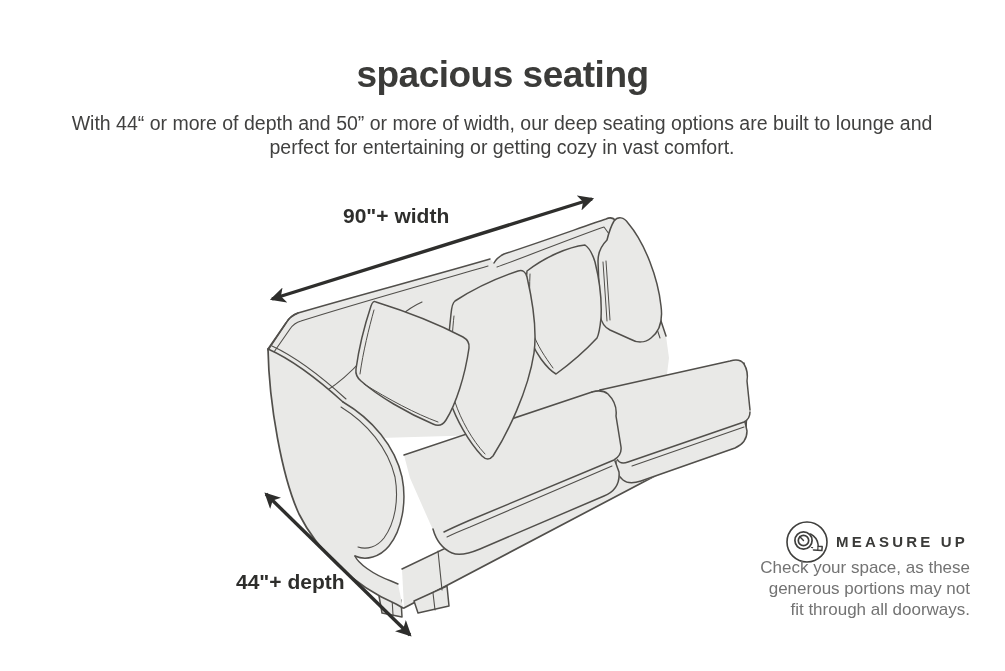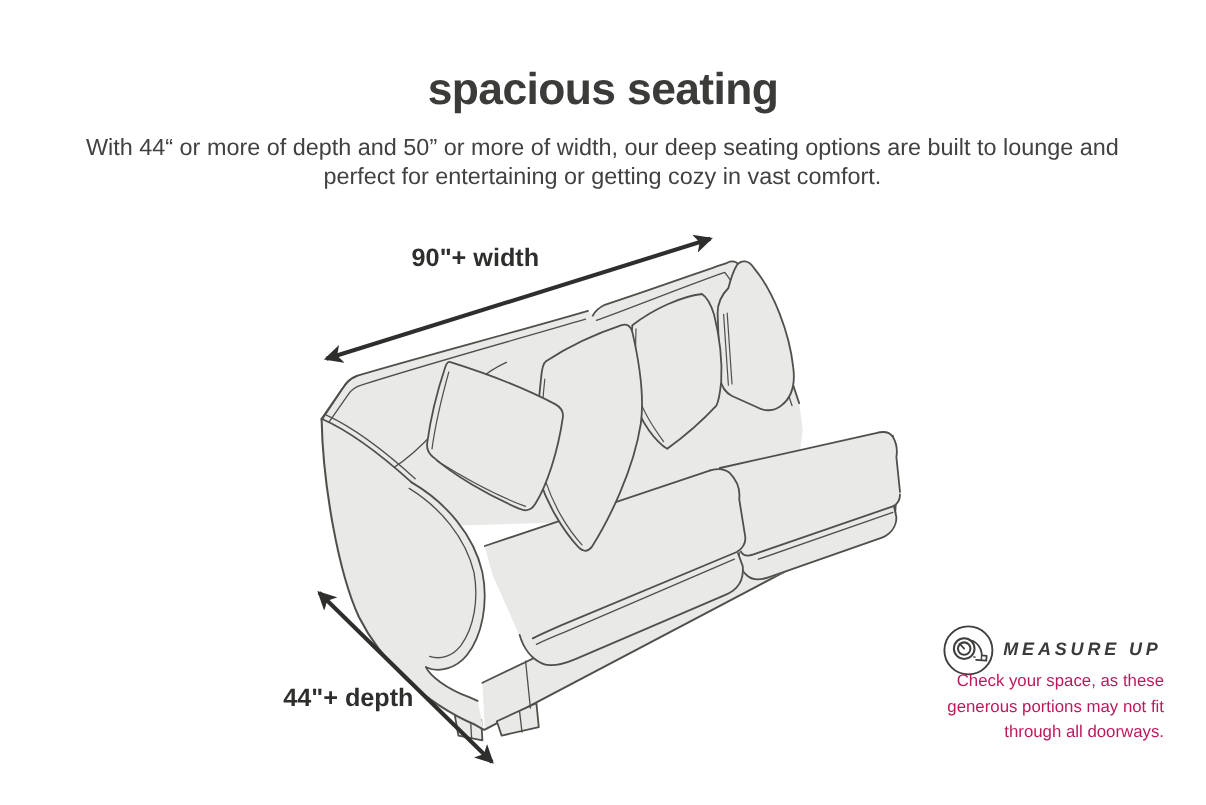--- a/index.html
+++ b/index.html
@@ -18,29 +18,29 @@
     position:absolute;top:112px;left:57px;width:890px;
     text-align:center;font-size:19.5px;line-height:23.5px;color:#414140;
   }
   .diagram-svg{position:absolute;top:0;left:0;}
   .dim-label{
     position:absolute;font-size:21px;font-weight:700;color:#2e2e2c;white-space:nowrap;
   }
   .dim-label.width{left:343px;top:204px;}
   .dim-label.depth{left:236px;top:570px;}
   .measure-up{position:absolute;left:752px;top:518px;width:218px;}
-  .mu-head-row{position:absolute;left:0;top:0;width:218px;height:46px;font-style:italic;}
+  .mu-head-row{position:absolute;left:0;top:0;width:218px;height:46px;}
   .mu-icon{position:absolute;left:33px;top:2px;width:44px;height:44px;}
   .mu-heading{
     position:absolute;left:84px;top:15px;font-size:15px;font-weight:700;
     letter-spacing:3.2px;color:#3a3a38;white-space:nowrap;
   }
   .mu-body{
     position:absolute;left:0;top:39px;width:218px;
-    text-align:right;font-size:14px;line-height:21px;color:#be185d;
+    text-align:right;font-size:17px;line-height:21px;color:#737373;
   }
 </style>
 </head>
 <body>
 
 <div class="page-title">spacious seating</div>
 <div class="intro">With 44“ or more of depth and 50” or more of width, our deep seating options are built to lounge and perfect for entertaining or getting cozy in vast comfort.</div>
 
 <svg class="diagram-svg" width="1005" height="671" viewBox="0 0 1005 671">
   <defs>

